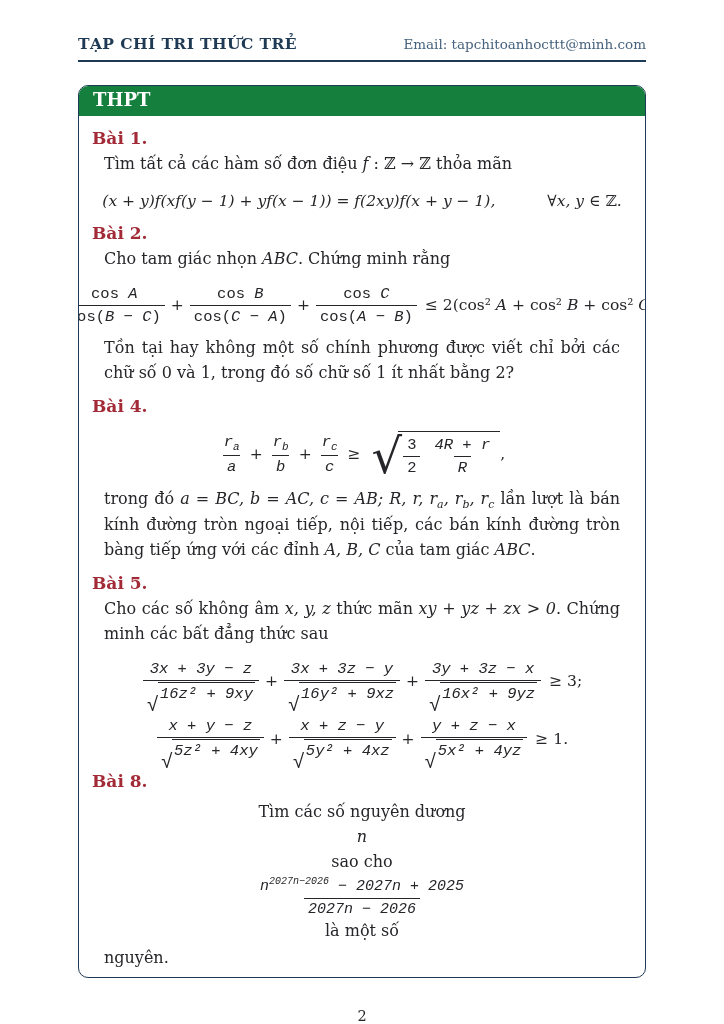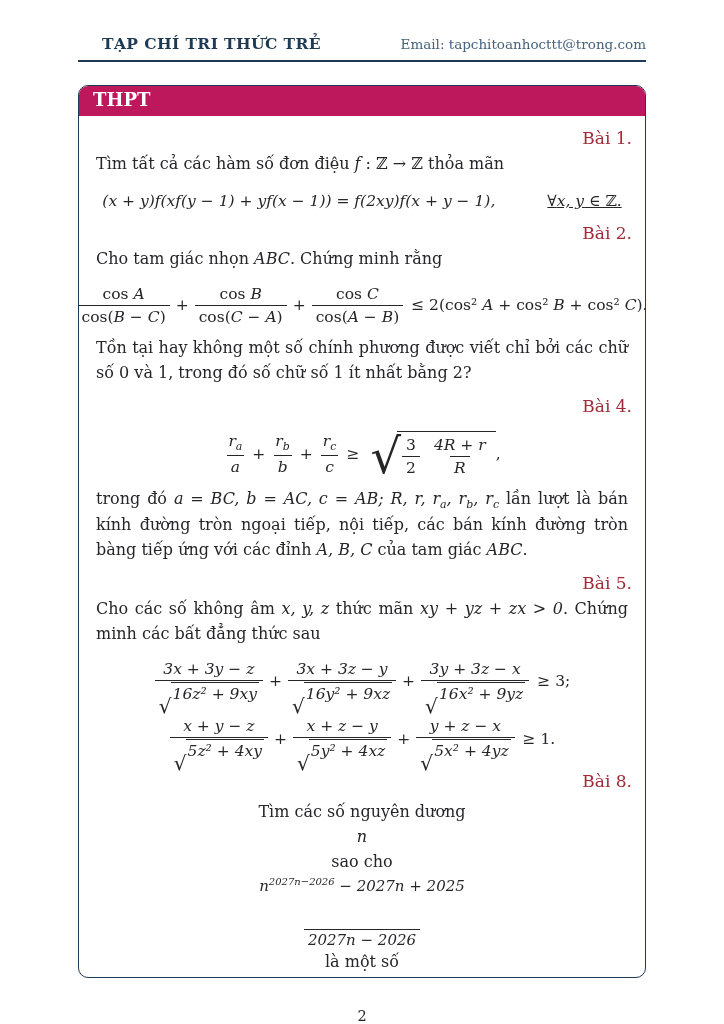--- a/index.html
+++ b/index.html
@@ -5,66 +5,66 @@
   html,body{margin:0;padding:0;}
   body{
     width:724px;height:1024px;overflow:hidden;background:#ffffff;
     font-family:"DejaVu Serif","Liberation Serif","DejaVu Sans",serif;
     color:#26262a;
   }
   .page{box-sizing:border-box;width:724px;height:1024px;padding:34px 78px 0 78px;display:flex;flex-direction:column;}
 
   
   .hdr{display:flex;justify-content:space-between;align-items:baseline;border-bottom:2px solid #1e3a54;padding-bottom:7px;}
-  .hdr-title{font-weight:bold;font-size:15.5px;letter-spacing:.4px;color:#1e3a54;margin-left:24px;}
+  .hdr-title{font-weight:bold;font-size:15.5px;letter-spacing:.4px;color:#1e3a54;}
   .hdr-email{font-size:13.5px;color:#46627c;text-decoration:none;}
 
   
   .box{margin-top:23px;border:1.5px solid #1e3a54;border-radius:10px;overflow:hidden;background:#fff;}
-  .box-title{background:#be185d;color:#ffffff;font-weight:bold;font-size:18px;padding:3px 14px 6px 14px;}
+  .box-title{background:#15803d;color:#ffffff;font-weight:bold;font-size:18px;padding:3px 14px 6px 14px;}
   .box-body{padding:2px 13px 12px 13px;font-size:16px;line-height:1.56;}
 
-  .plabel{color:#a32b38;font-weight:normal;font-size:17px;margin:9px 0 1px 0;line-height:1.4;text-align:right;}
-  .ptext{margin:1px 4px;text-align:justify;}
+  .plabel{color:#a32b38;font-weight:bold;font-size:17px;margin:9px 0 1px 0;line-height:1.4;}
+  .ptext{margin:1px 12px;text-align:justify;}
   i{font-style:italic;}
   sub{font-size:11px;}
   sup{font-size:10px;}
 
   
   .eq{display:flex;justify-content:center;align-items:center;margin:12px 0 9px 0;white-space:nowrap;font-size:15.5px;}
   .eq .op{margin:0 5px;}
   .eq .tail{margin-left:7px;}
-  .quant{margin-left:52px;text-decoration:underline;}
-
-  
-  .frac{display:inline-flex;flex-direction:column;align-items:center;vertical-align:middle;line-height:1.3;margin:0 1px;}
+  .quant{margin-left:52px;}
+
+  
+  .frac{display:inline-flex;flex-direction:column;align-items:center;vertical-align:middle;line-height:1.3;margin:0 1px;font-family:Liberation Mono, monospace;}
   .frac .num{display:block;padding:0 4px 1px 4px;white-space:nowrap;}
   .frac .den{display:flex;justify-content:center;align-items:flex-end;border-top:1.3px solid #26262a;padding:1px 4px 0 4px;white-space:nowrap;}
-  .frac.inline{font-size:15px;gap:31px;}
+  .frac.inline{font-size:15px;}
 
   
   .rad{font-size:1.3em;line-height:0;position:relative;top:2px;margin-right:-1px;}
   .radicand{border-top:1.3px solid #26262a;padding:1px 2px 0 2px;}
   .root{display:inline-flex;align-items:center;margin-left:6px;}
   .rad-big{font-size:48px;line-height:0;font-weight:300;margin-right:-4px;position:relative;top:2px;}
   .vinc{display:inline-flex;align-items:center;gap:8px;border-top:1.5px solid #26262a;padding:3px 5px 0 4px;}
 
   
   .p6line{display:flex;align-items:center;margin:6px 0 2px 0;white-space:nowrap;flex-direction:column;}
 
   .footer{margin-top:30px;text-align:center;font-size:14.5px;color:#26262a;}
 </style>
 </head>
 <body>
 
 <div class="page">
 
   <div class="hdr">
     <span class="hdr-title">TẠP CHÍ TRI THỨC TRẺ</span>
-    <a class="hdr-email" href="#">Email: tapchitoanhocttt@trong.com</a>
+    <a class="hdr-email" href="#">Email: tapchitoanhocttt@minh.com</a>
   </div>
 
   <div class="box">
     <div class="box-title">THPT</div>
     <div class="box-body">
 
       <div class="plabel">Bài 1.</div>
       <p class="ptext"><span>Tìm tất cả các hàm số đơn điệu </span><i>f</i><span> : ℤ → ℤ thỏa mãn</span></p>
       <div class="eq">
         <i>(x + y)f(xf(y − 1) + yf(x − 1)) = f(2xy)f(x + y − 1),</i>

